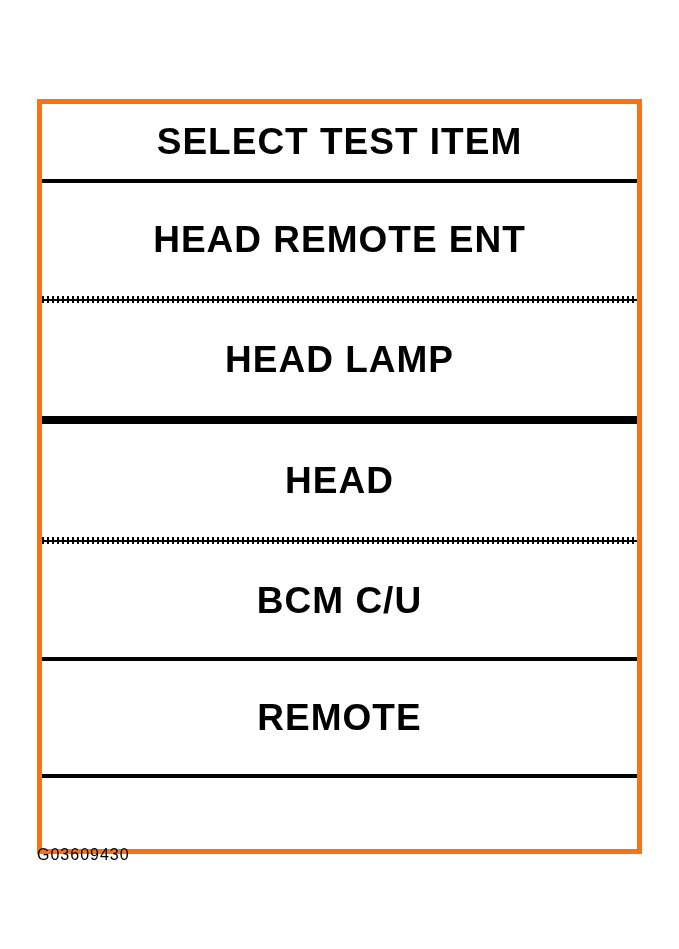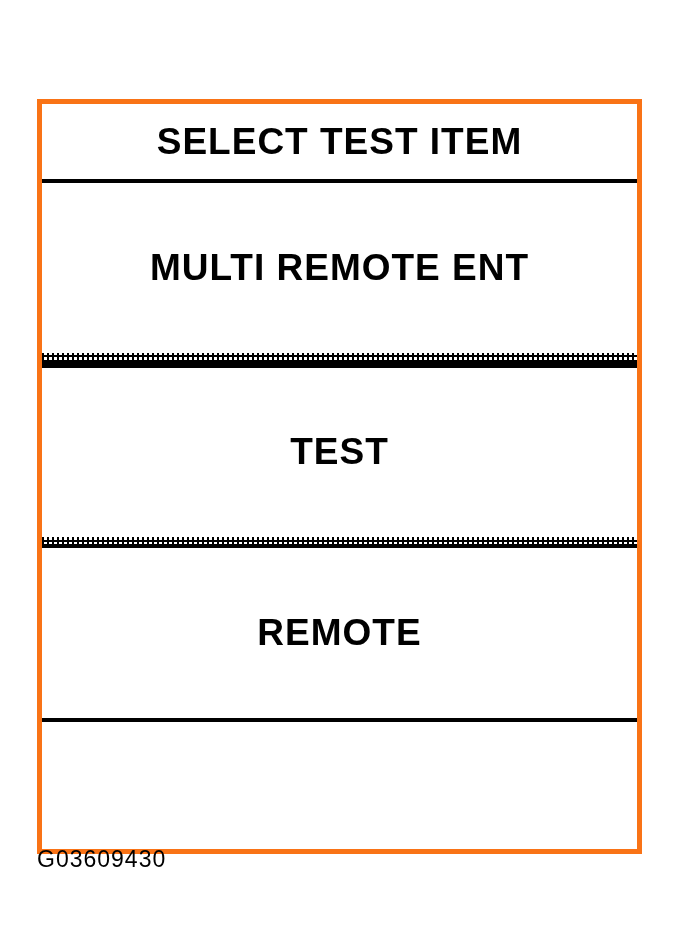--- a/index.html
+++ b/index.html
@@ -42,45 +42,47 @@
       repeating-linear-gradient(90deg,#000000 0 2px,transparent 2px 5px),
       linear-gradient(#000000,#000000);
     background-size:100% 100%,100% 2px;
     background-position:0 0,0 50%;
     background-repeat:no-repeat,no-repeat;
   }
   .figure-id{
     position:absolute;
     left:37px;top:846px;
     color:#000000;
-    font-size:23px;
+    font-size:16px;
     font-weight:normal;
     letter-spacing:1px;
   }
 </style>
 </head>
 <body>
 
 <div class="page">
 
   <div class="menu-box">
 
     <div class="row header">SELECT TEST ITEM</div>
     <div class="sep solid"></div>
 
-    <div class="row">MULTI REMOTE ENT</div>
+    <div class="row">HEAD REMOTE ENT</div>
     <div class="sep dotted"></div>
 
+    <div class="row">HEAD LAMP</div>
     <div class="sep solid"></div>
 
     <div class="sep solid"></div>
 
-    <div class="row">TEST</div>
+    <div class="row">HEAD</div>
     <div class="sep dotted"></div>
 
+    <div class="row">BCM C/U</div>
     <div class="sep solid"></div>
 
     <div class="row">REMOTE</div>
     <div class="sep solid"></div>
 
     <div class="row"></div>
 
   </div>
 
   <div class="figure-id">G03609430</div>

